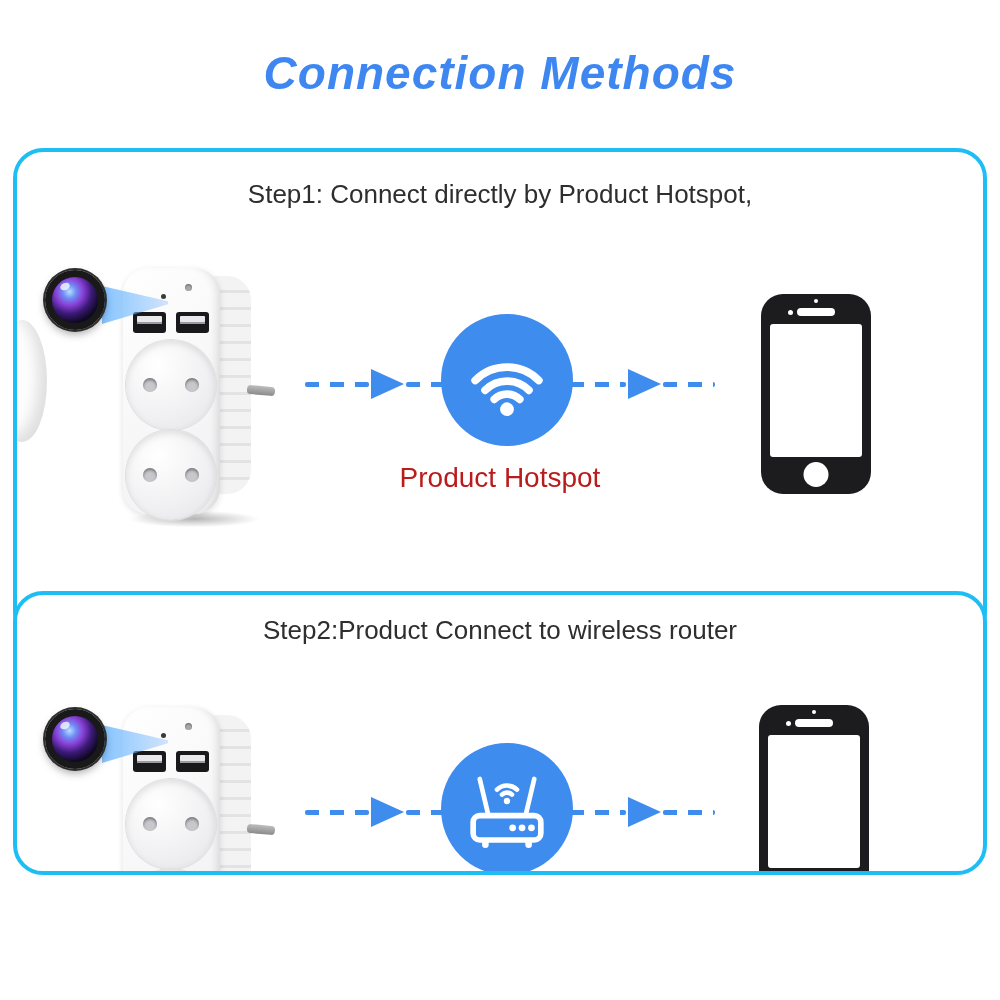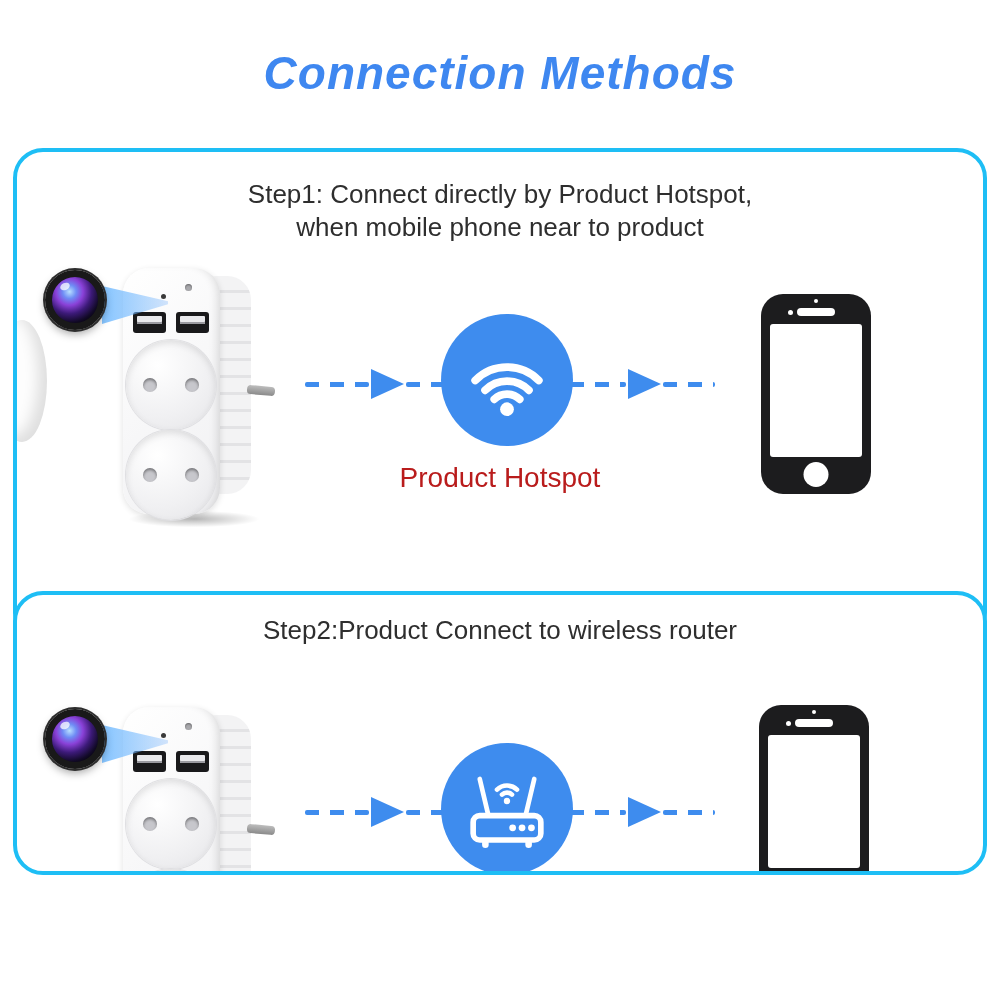--- a/index.html
+++ b/index.html
@@ -104,21 +104,20 @@
 
 <div class="canvas">
 
   <div class="title">Connection Methods</div>
 
   <section class="panel panel1">
     <div class="ghost"></div>
 
     <div class="heading">
       <div>Step1: Connect directly by Product Hotspot,</div>
-      <div>when mobile phone near to product</div>
     </div>
 
     <div class="device">
       <div class="dev-shadow"></div>
       <div class="dev-side"></div>
       <div class="plug-pin"></div>
       <div class="dev-body">
         <div class="pinhole"></div>
         <div class="led"></div>
         <div class="usb usb1">

